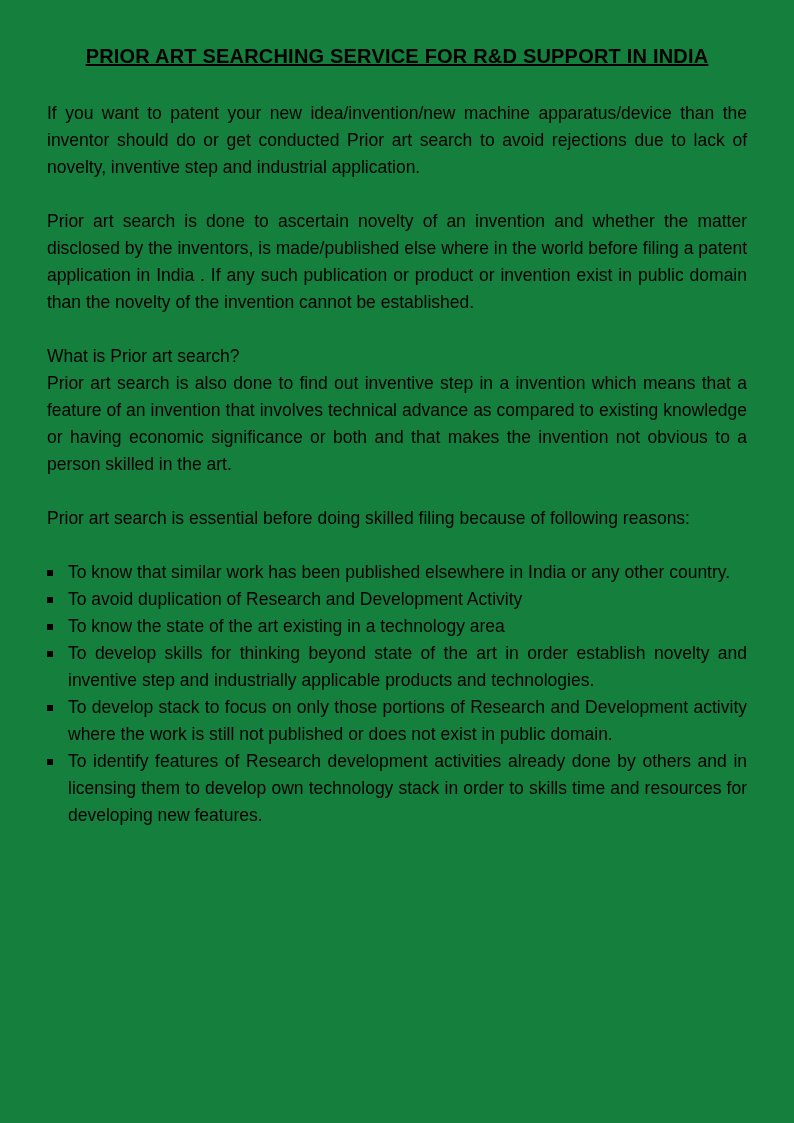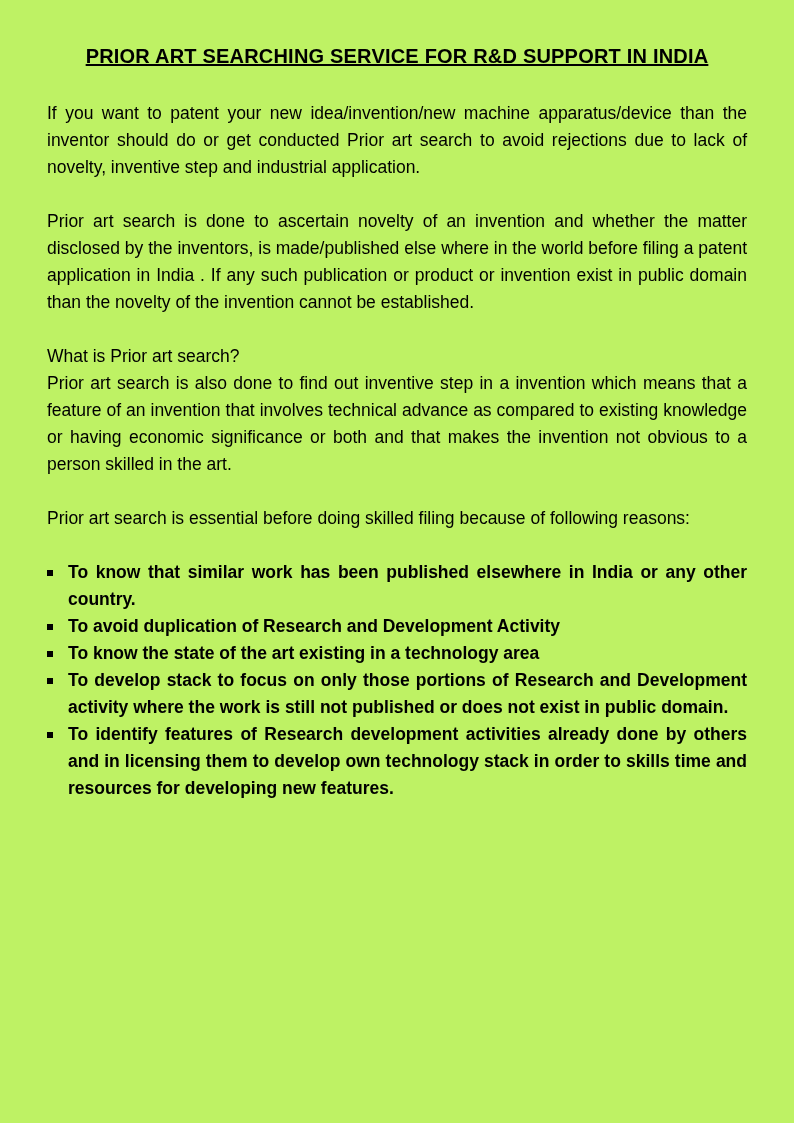--- a/index.html
+++ b/index.html
@@ -8,21 +8,21 @@
     height: 1123px;
     background: #ffffff;
     font-family: "Liberation Sans", sans-serif;
     color: #000000;
     overflow: hidden;
   }
   .page {
     width: 794px;
     height: 1123px;
     padding: 42px 47px 40px 47px;
-    background: #bef264;
+    background: #15803d;
   }
   .doc-title {
     font-size: 20px;
     font-weight: bold;
     text-align: center;
     text-decoration: underline;
     line-height: 28px;
     letter-spacing: 0.2px;
     margin-bottom: 30px;
   }
@@ -35,21 +35,20 @@
   .para.no-gap { margin-bottom: 0; }
   .section-heading {
     font-size: 17.5px;
     line-height: 27px;
     font-weight: normal;
     text-align: left;
     margin-bottom: 0;
   }
   .bullet-list {
     margin-top: 27px;
-    font-weight: bold;
   }
   .bullet-item {
     display: flex;
     align-items: flex-start;
     font-size: 17.5px;
     line-height: 27px;
   }
   .bullet-square {
     display: inline-block;
     width: 6px;
@@ -92,20 +91,24 @@
     <div class="bullet-item">
       <span class="bullet-square"></span>
       <span class="bullet-text">To avoid duplication of Research and Development Activity</span>
     </div>
 
     <div class="bullet-item">
       <span class="bullet-square"></span>
       <span class="bullet-text">To know the state of the art existing in a technology area</span>
     </div>
 
+    <div class="bullet-item">
+      <span class="bullet-square"></span>
+      <span class="bullet-text">To develop skills for thinking beyond state of the art in order establish novelty and inventive step and industrially applicable products and technologies.</span>
+    </div>
 
     <div class="bullet-item">
       <span class="bullet-square"></span>
       <span class="bullet-text">To develop stack to focus on only those portions of Research and Development activity where the work is still not published or does not exist in public domain.</span>
     </div>
 
     <div class="bullet-item">
       <span class="bullet-square"></span>
       <span class="bullet-text">To identify features of Research development activities already done by others and in licensing them to develop own technology stack in order to skills time and resources for developing new features.</span>
     </div>

